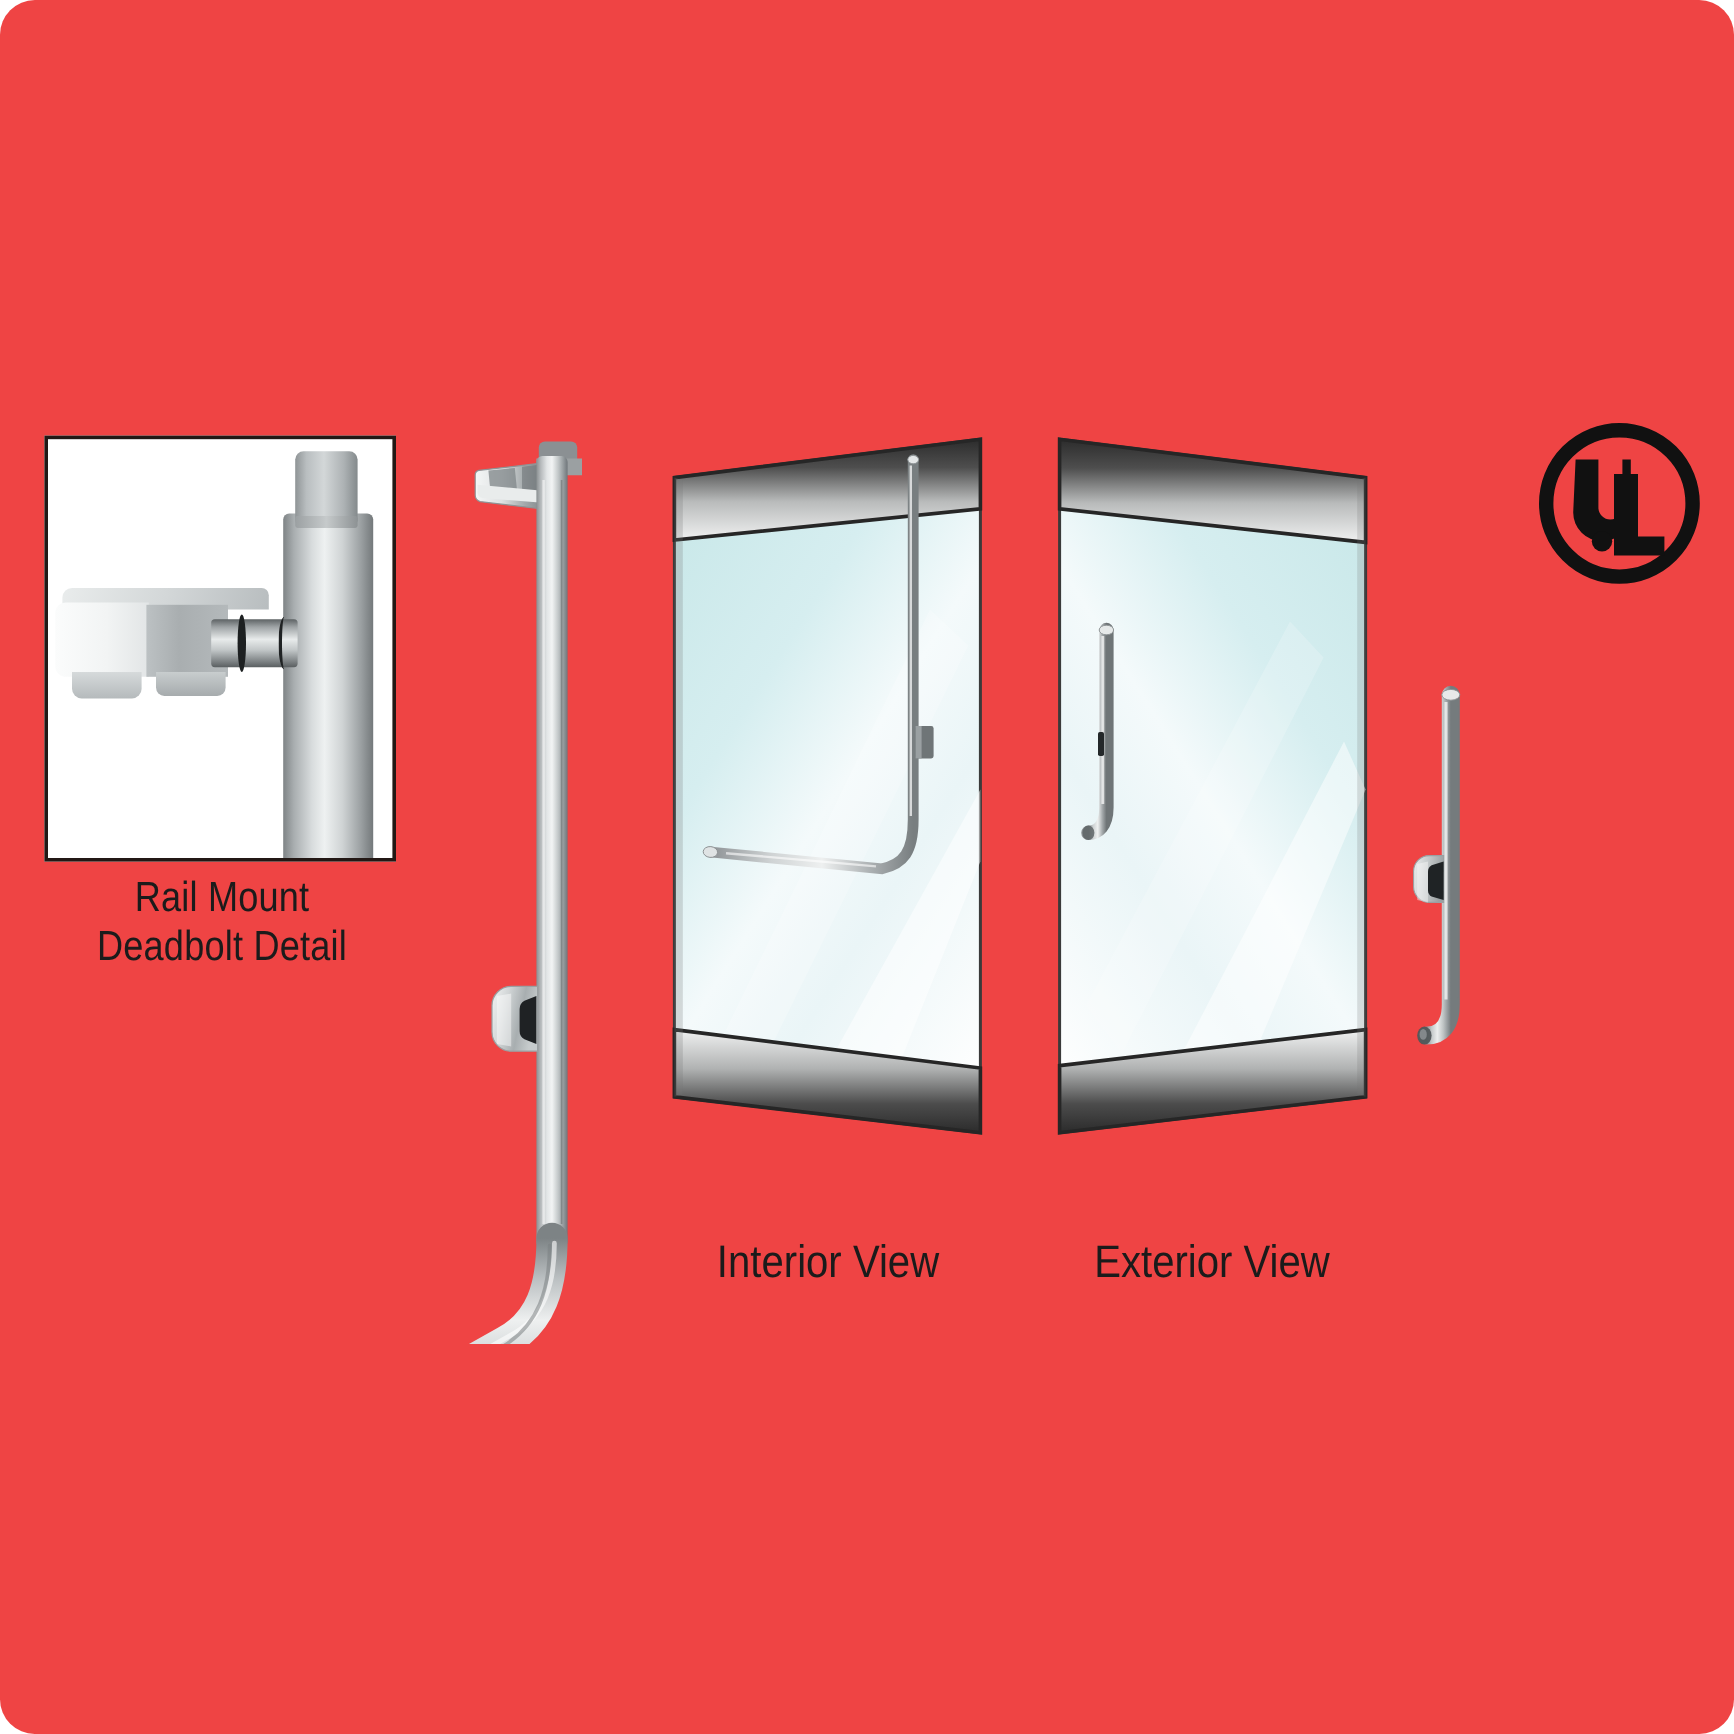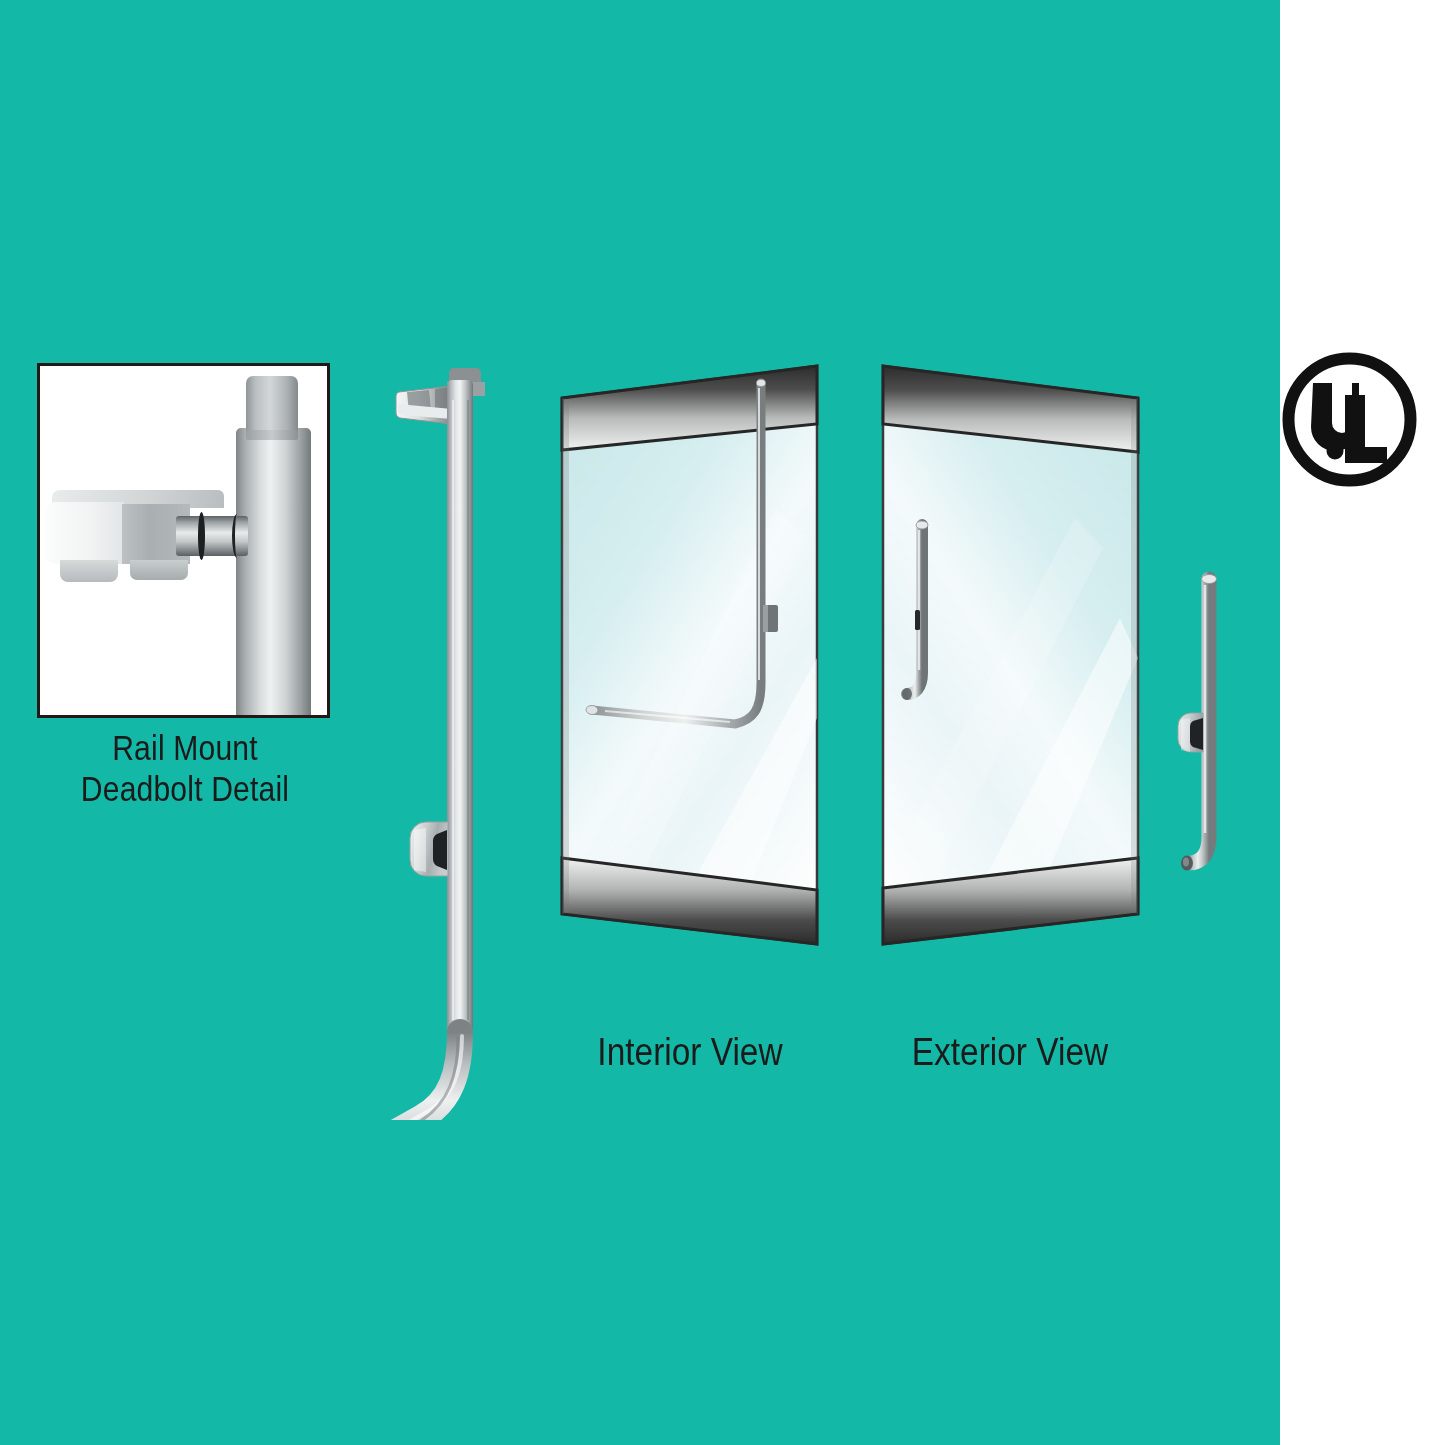--- a/index.html
+++ b/index.html
@@ -1,19 +1,19 @@
 <!DOCTYPE html>
 <html><head>
 <meta charset="utf-8">
 <style>
   html,body{margin:0;padding:0;background:#ffffff;}
   body{width:1445px;height:1445px;position:relative;overflow:hidden;
        font-family:"Liberation Sans", sans-serif;}
 
-  .stage{position:absolute;left:0;top:0;width:1280px;height:1445px;background:#14b8a6;}
+  .stage{position:absolute;left:0;top:0;width:1445px;height:1445px;background:#ef4444;border-radius:29px;}
 
   
   .detail-box{position:absolute;left:37px;top:363px;width:293px;height:355px;
               border:3px solid #231815;background:#fff;box-sizing:border-box;overflow:hidden;}
   .detail-inner{position:absolute;inset:0;}
 
   
   .d-rod{position:absolute;left:196px;top:62px;width:75px;height:293px;
          background:linear-gradient(to right,#7f8486 0%,#a9aeb0 12%,#d8dcdd 32%,#eef1f1 46%,
                     #cfd3d4 66%,#9ca1a3 86%,#74797b 100%);

